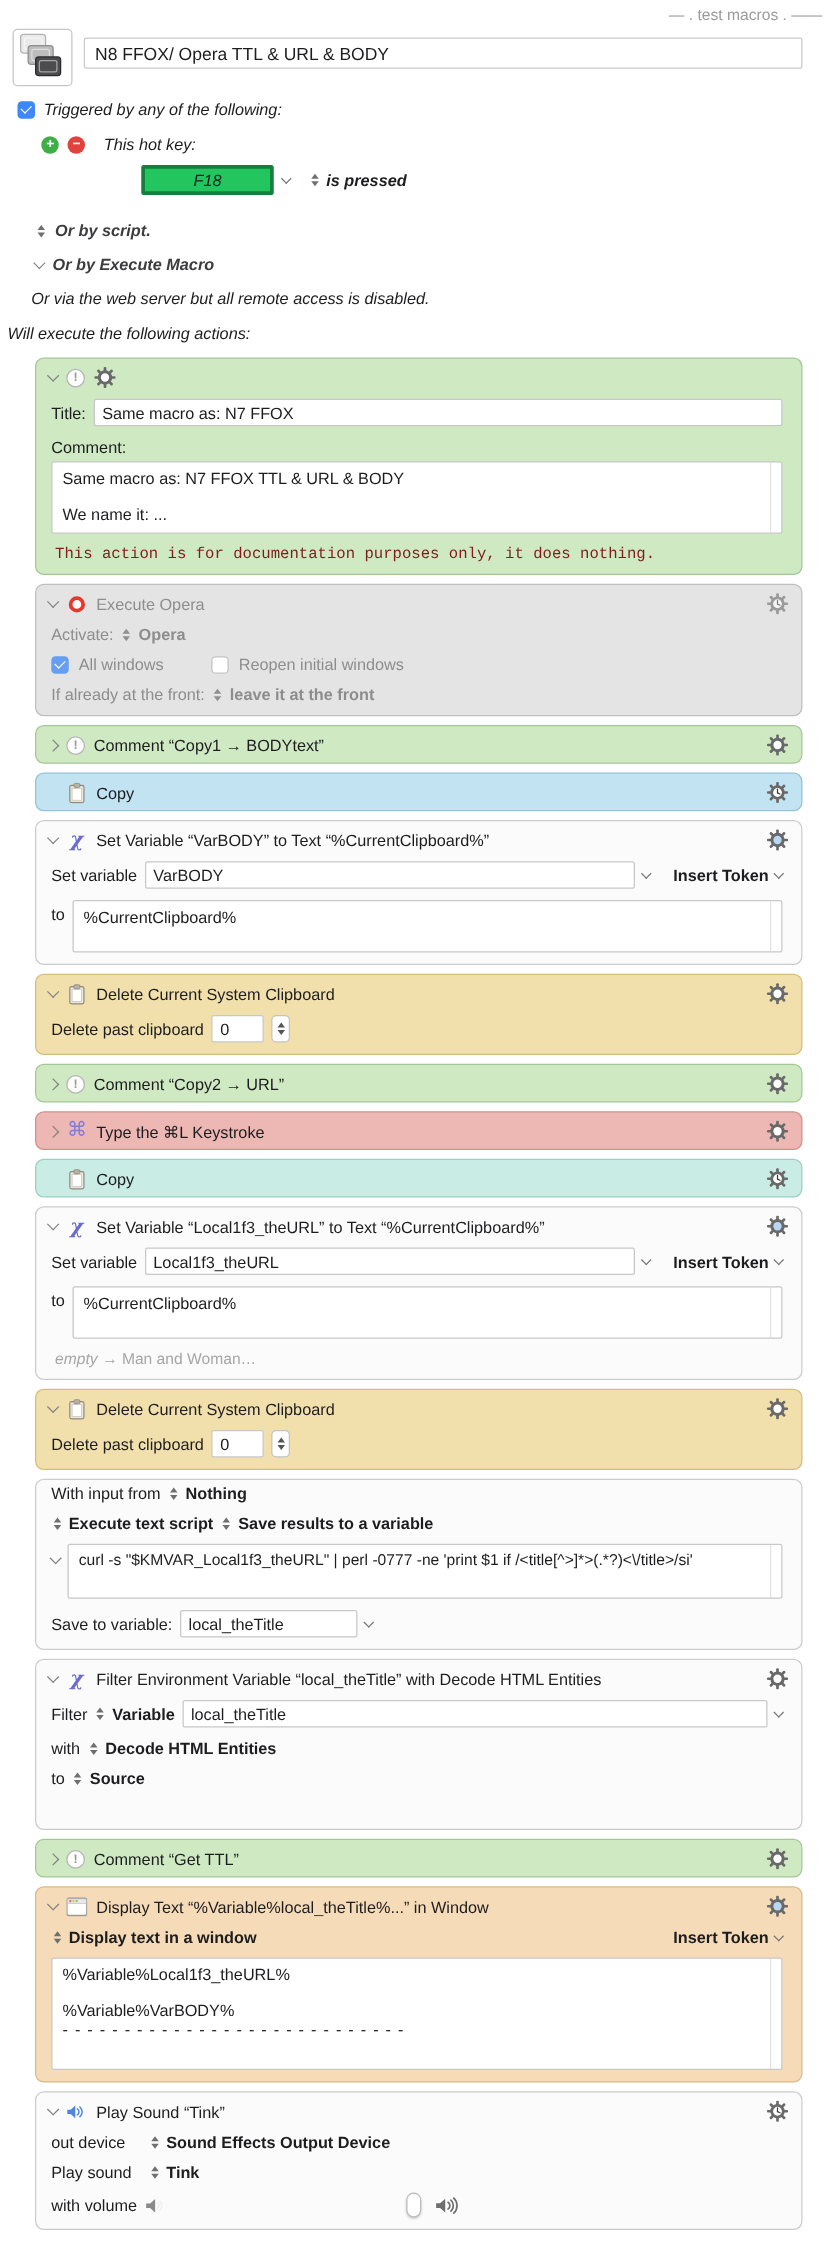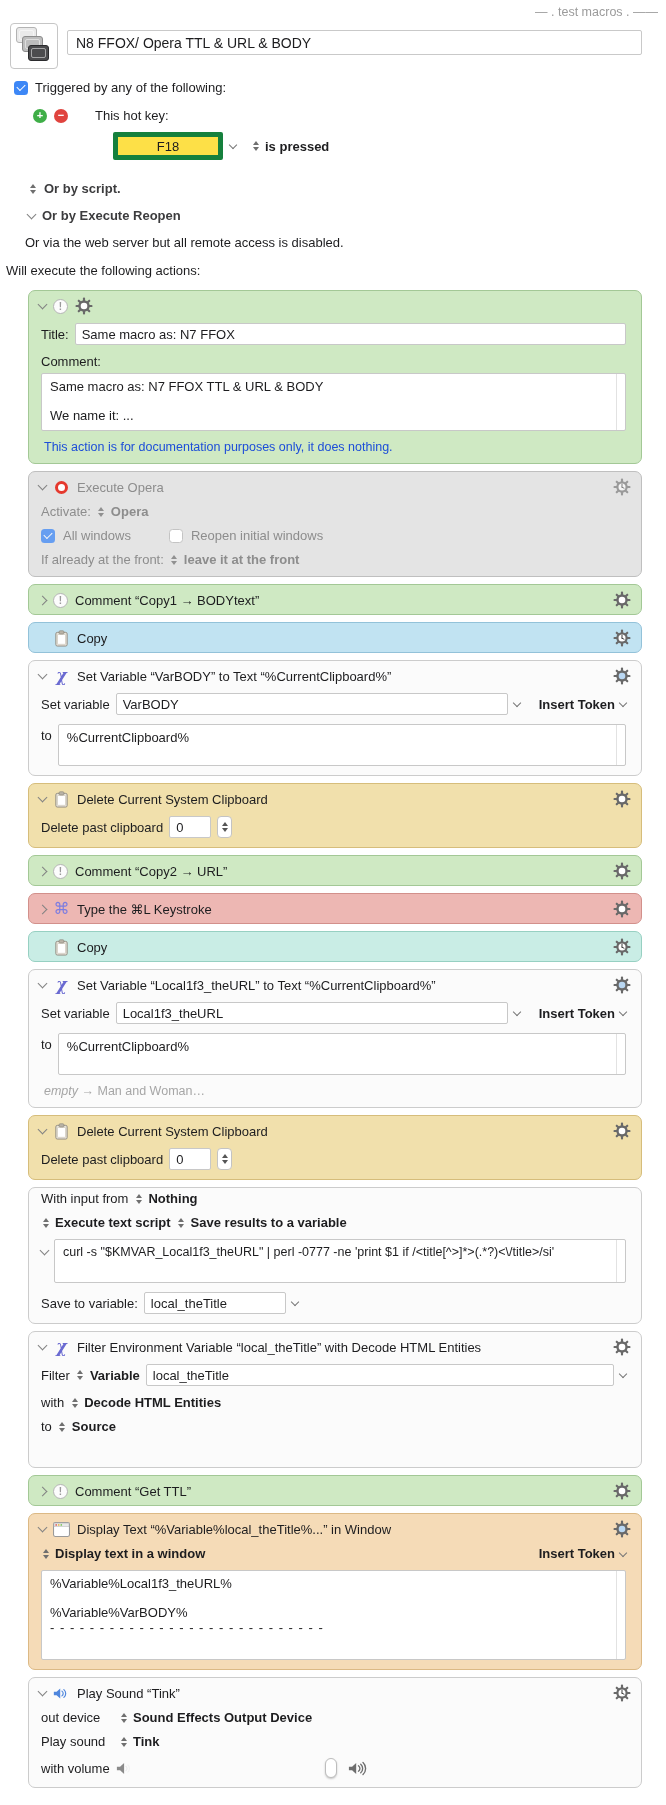--- a/index.html
+++ b/index.html
@@ -10,29 +10,29 @@
   .hero{display:flex;align-items:flex-start;gap:9px;padding:3px 0 0 10px;}
   .appicon{width:46px;height:44px;border:1px solid #c6c6c6;border-radius:4px;background:#fff;position:relative;flex:none;}
   .key{position:absolute;width:21px;height:16px;border-radius:3px;box-sizing:border-box;}
   .key::after{content:"";position:absolute;inset:2px;border:1px solid rgba(255,255,255,.5);border-radius:2px;}
   .k1{left:5px;top:3px;background:#eaeaea;border:1px solid #b3b3b3;}
   .k2{left:11px;top:12px;background:#bdbdbd;border:1px solid #8c8c8c;}
   .k3{left:17px;top:21px;background:#4c4c4e;border:1px solid #2b2b2d;}
   .titlefield{flex:1;margin:7px 24px 0 0;height:19px;border:1px solid #c9c9c9;border-radius:2px;
               padding:2px 8px;font-size:14px;display:flex;align-items:center;background:#fff;}
   
-  .trow{display:flex;align-items:center;gap:7px;}
+  .trow{display:flex;align-items:center;gap:7px;font-style:italic;}
   .r-trig{margin:11px 0 0 14px;}
   .r-hot{margin:13px 0 0 33px;}
   .r-key{margin:9px 0 0 113px;}
   .r-script{margin:21px 0 0 28px;color:#3c3c3e;font-weight:700;}
   .r-exec{margin:12px 0 0 28px;color:#3c3c3e;font-weight:700;}
   .r-web{margin:12px 0 0 25px;}
   .r-will{margin:13px 0 0 6px;}
-  .hotfield{width:100px;height:18px;border:5px solid #15803d;border-radius:2px;background:#fde047;
+  .hotfield{width:100px;height:18px;border:3px solid #15803d;border-radius:2px;background:#22c55e;
             display:flex;align-items:center;justify-content:center;}
   .bold{font-weight:700;}
   
   .cbx{width:14px;height:14px;border-radius:3.5px;flex:none;position:relative;box-sizing:border-box;}
   .cbx.on{background:#3d87f6;}
   .cbx.on::after{content:"";position:absolute;left:3px;top:3px;width:7px;height:4px;
                  border-left:1.8px solid #fff;border-bottom:1.8px solid #fff;transform:rotate(-45deg);}
   .cbx.off{background:#fff;border:1px solid #c4c4c4;}
   .cbx.dim{opacity:.75;}
   .plusc,.minusc{width:14px;height:14px;border-radius:50%;color:#fff;display:inline-flex;align-items:center;
@@ -74,21 +74,21 @@
   .chi{font-family:"DejaVu Serif",serif;font-style:italic;font-weight:700;color:#6a6ad1;font-size:16px;line-height:1;}
   .cmdg{color:#7d7de0;font-size:16px;line-height:1;}
   .row{display:flex;align-items:center;gap:6px;margin:3px 15px 9px 12px;}
   .field{background:#fff;border:1px solid #c8c8c8;border-radius:2px;height:18px;display:flex;align-items:center;
          padding:1px 6px;box-sizing:content-box;}
   .grow{flex:1;}
   .area{background-color:#fff;border:1px solid #c8c8c8;border-radius:2px;padding:5px 16px 5px 8px;
         background-image:linear-gradient(#e2e2e2,#e2e2e2);background-repeat:no-repeat;
         background-position:right 8px top;background-size:1px 100%;}
   .fnote{margin:1px 15px 9px 15px;font-size:12.5px;color:#a6a6a6;}
-  .c-green .fnote{color:#1d4ed8;}
+  .c-green .fnote{color:#7f1d1d;font-family:Liberation Mono, monospace;}
   .lbl{flex:none;}
   .itoken{display:flex;align-items:center;gap:5px;font-weight:700;margin-left:auto;cursor:pointer;}
   .stepper{width:13px;height:20px;background:#fff;border:1px solid #c3c3c3;border-radius:4px;display:inline-flex;
            flex-direction:column;align-items:center;justify-content:center;gap:2px;flex:none;cursor:pointer;}
   .stepper i{width:0;height:0;border-left:3px solid transparent;border-right:3px solid transparent;display:block;}
   .stepper .up{border-bottom:4px solid #555;}
   .stepper .dn{border-top:4px solid #555;}
   
   .slider{position:relative;width:192px;height:20px;margin:0 5px;flex:none;}
   .thumb{position:absolute;right:0;top:0;width:12px;height:20px;background:#fff;border:1px solid #bdbdbd;
@@ -180,21 +180,21 @@
   </div>
 
   <div class="trow r-trig">
     <span class="cbx on"></span>
     <span>Triggered by any of the following:</span>
   </div>
 
   <div class="trow r-hot">
     <span class="plusc">+</span>
     <span class="minusc">−</span>
-    <span style="margin-left:20px">This hot key:</span>
+    <span style="margin-left:8px">This hot key:</span>
   </div>
 
   <div class="trow r-key">
     <span class="hotfield">F18</span>
     <span class="popchev"></span>
     <span class="pop" style="margin-left:8px">
       <span class="ud">
           <i class="up"></i>
           <i class="dn"></i>
         </span>
@@ -205,21 +205,21 @@
   <div class="trow r-script">
     <span class="ud">
         <i class="up"></i>
         <i class="dn"></i>
       </span>
     <span>Or by script.</span>
   </div>
 
   <div class="trow r-exec">
     <span class="chev down"></span>
-    <span>Or by Execute Reopen</span>
+    <span>Or by Execute Macro</span>
   </div>
 
   <div class="trow r-web">
     <span>Or via the web server but all remote access is disabled.</span>
   </div>
 
   <div class="trow r-will">
     <span>Will execute the following actions:</span>
   </div>
 

